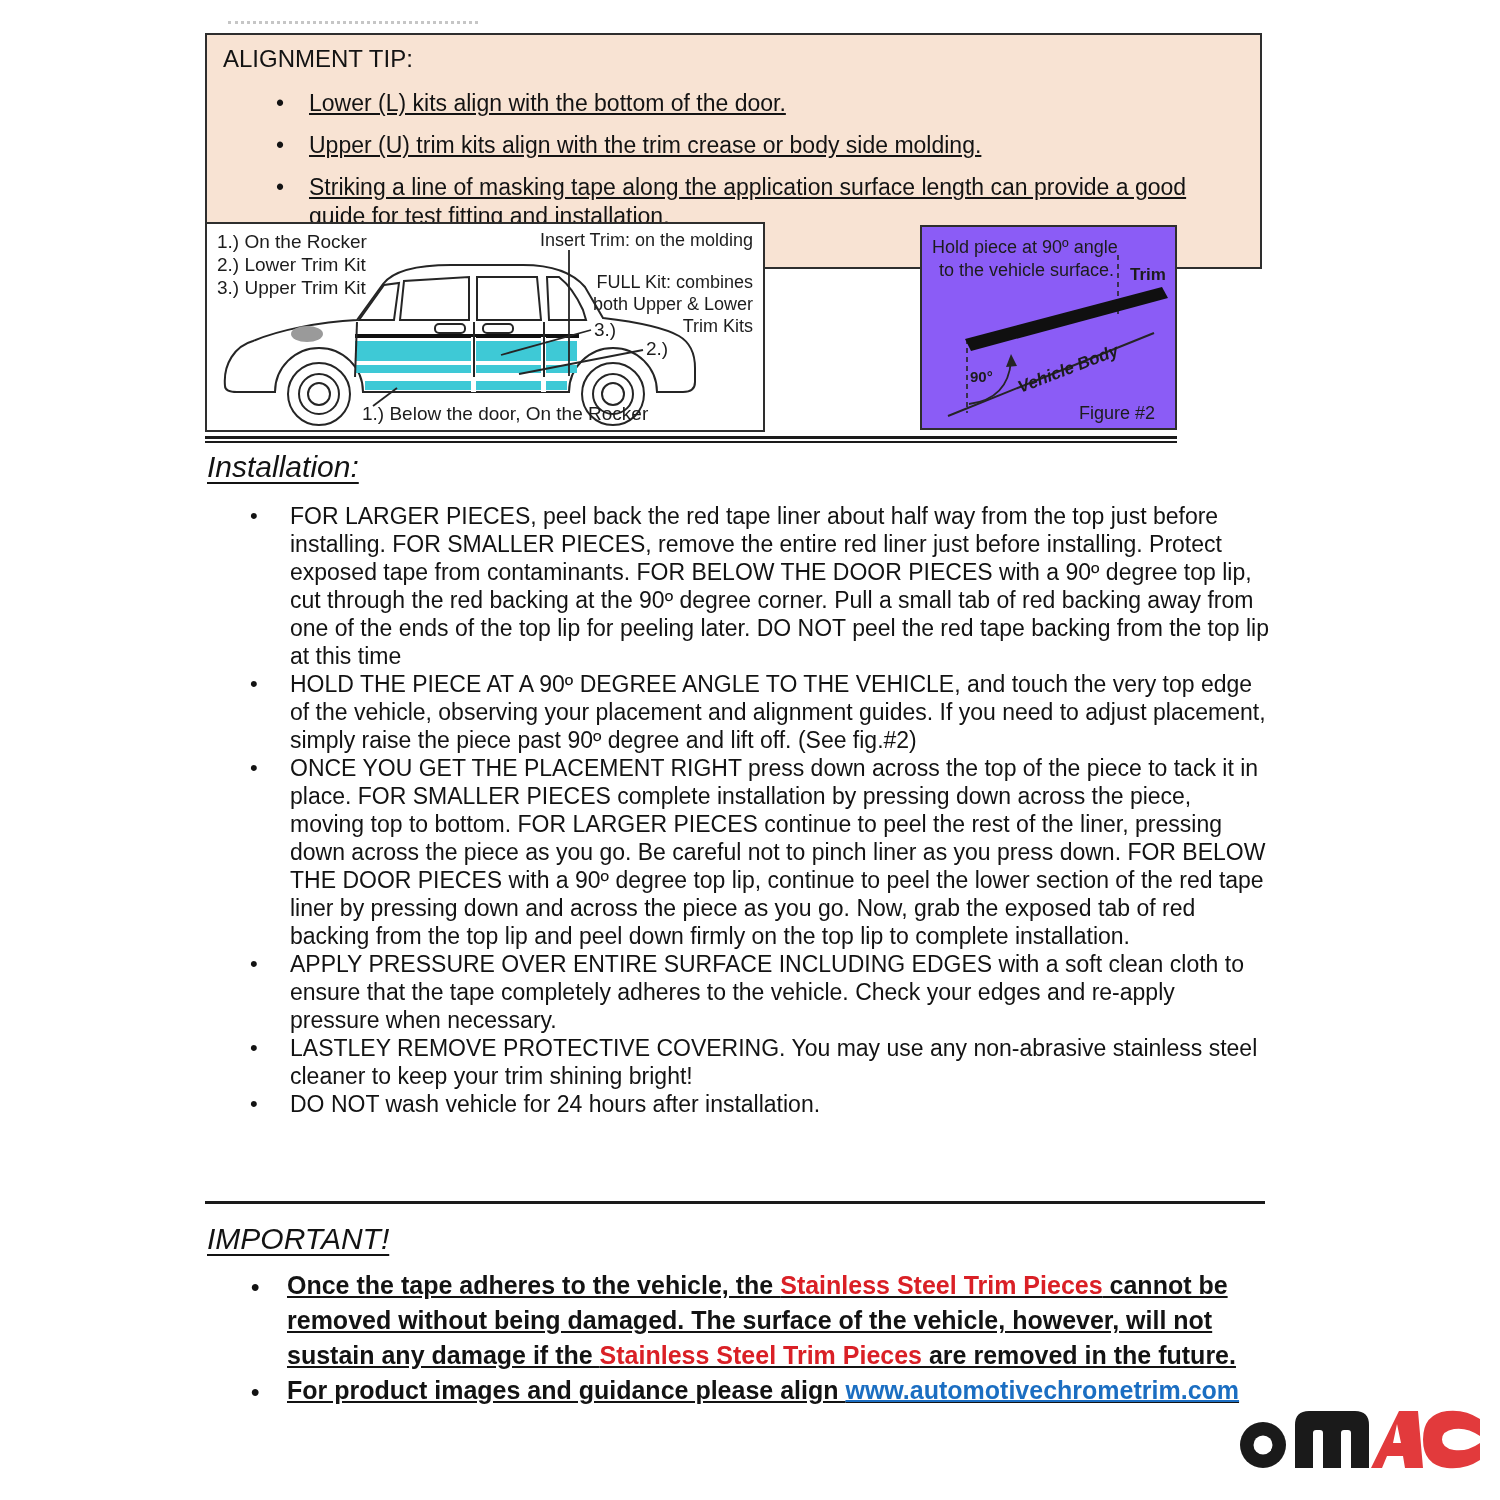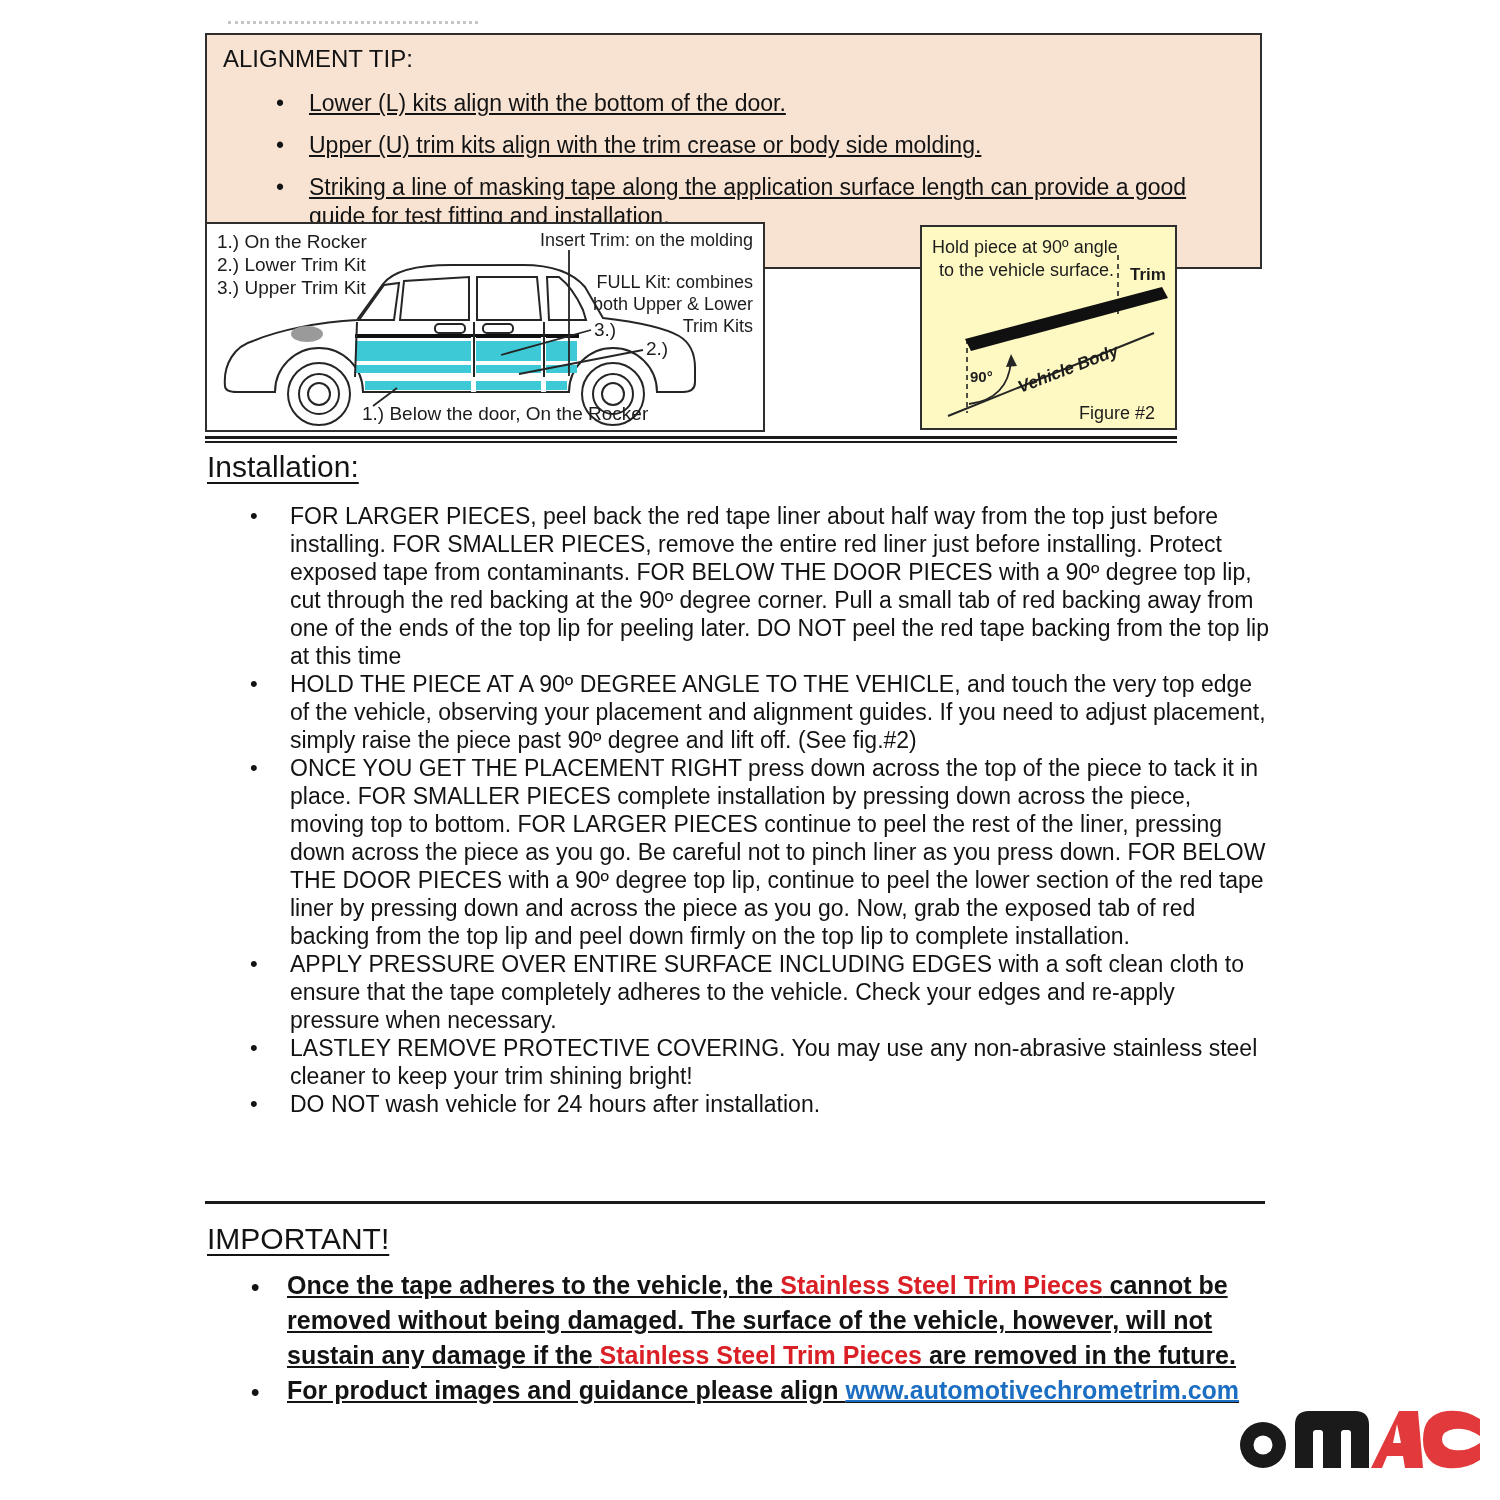--- a/index.html
+++ b/index.html
@@ -20,34 +20,34 @@
     background:var(--tip_bg);border:2px solid var(--border);padding:10px 16px 8px 16px;}
   .tip-title{font-size:24px;line-height:28px;}
   .tip-list{margin:16px 0 0 0;padding-left:86px;list-style:none;text-decoration:underline;}
   .tip-list li{position:relative;font-size:23px;line-height:29px;margin-bottom:13px;max-width:940px;}
   .tip-list li::before{content:"\2022";position:absolute;left:-33px;top:0;font-size:23px;}
 
   
   .car-box{position:absolute;left:205px;top:222px;width:560px;height:210px;box-sizing:border-box;
     border:2px solid var(--border);background:#fff;}
   .fig-box{position:absolute;left:920px;top:225px;width:257px;height:205px;box-sizing:border-box;
-    border:2px solid var(--border);background:#fef9c3;}
+    border:2px solid var(--border);background:#8b5cf6;}
   .diagram-underline{position:absolute;left:205px;top:436px;width:972px;height:2px;
     border-top:3px solid var(--divider);border-bottom:2px solid var(--divider);}
 
   svg text{font-family:"Liberation Sans","DejaVu Sans",sans-serif;fill:#1c1c1c;}
   .sk{stroke:#252525;stroke-width:2;fill:none;}
   .skw{stroke:#252525;stroke-width:2;fill:#fff;}
   .teal{fill:var(--teal);stroke:none;}
   .mold{fill:#101010;}
   .leader{stroke:#252525;stroke-width:1.8;fill:none;}
   .dash{stroke:#252525;stroke-width:1.6;fill:none;stroke-dasharray:5 4;}
 
   
-  .sec-heading{position:absolute;font-size:30px;margin:0;font-weight:normal;
+  .sec-heading{position:absolute;font-size:30px;font-style:italic;margin:0;font-weight:normal;
     text-decoration:underline;text-decoration-thickness:2px;text-underline-offset:5px;}
   #installation-title{left:207px;top:450px;}
   #important-title{left:207px;top:1222px;}
 
   
   .inst-list{position:absolute;left:205px;top:500px;width:1062px;box-sizing:border-box;
     margin:2px;padding-left:83px;list-style:none;}
   .inst-list li{position:relative;font-size:23px;line-height:28px;}
   .inst-list li::before{content:"\2022";position:absolute;left:-40px;top:0;font-size:22px;}
 

